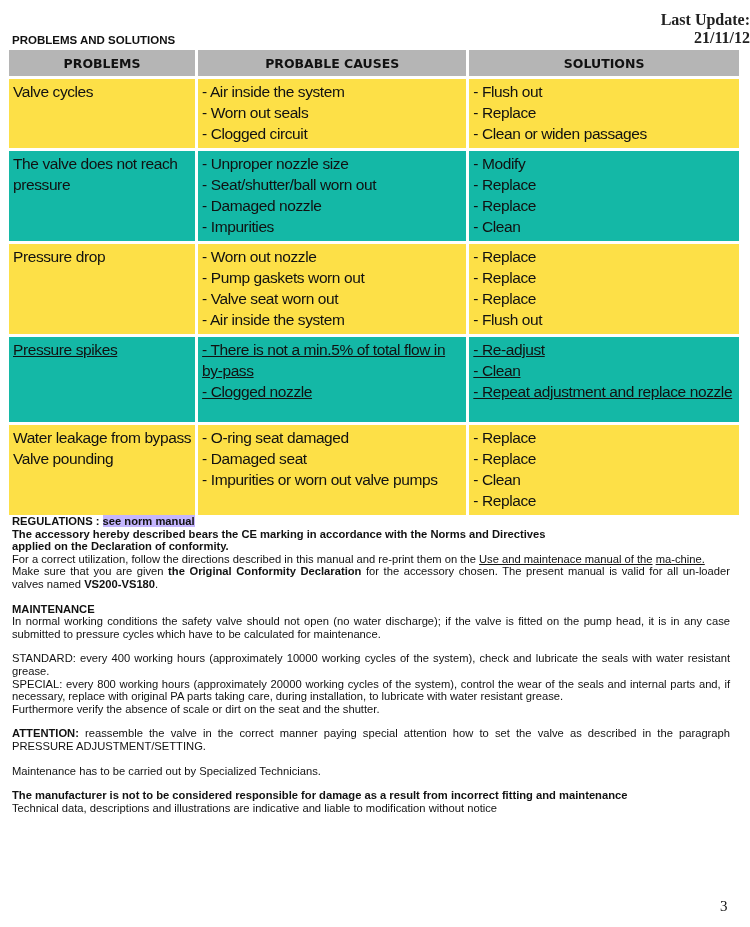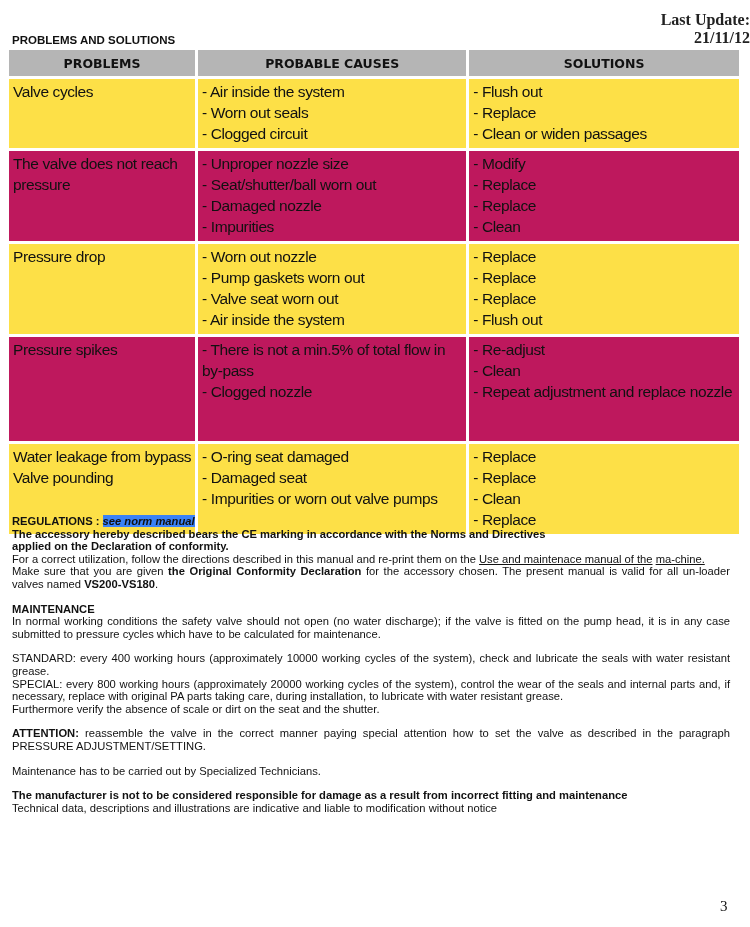--- a/index.html
+++ b/index.html
@@ -19,35 +19,35 @@
   }
   table.ps th {
     background: #b5b5b5; font-family: "DejaVu Sans", sans-serif; font-size: 12.5px; font-weight: bold;
     height: 18px; padding: 4px; text-align: center; color: #111;
   }
   table.ps td {
     vertical-align: top; font-size: 15.5px; line-height: 21px; padding: 2px 4px 4px 4px;
     letter-spacing: -0.4px; transform-origin: left;
   }
   table.ps tr.light td { background: #fde047; }
-  table.ps tr.dark td { background: #be185d; }
+  table.ps tr.dark td { background: #14b8a6; }
   td.c1 { width: 175px; }
   td.c2 { width: 263px; }
   td.c3 { width: 262px; }
   .line { display: block; white-space: nowrap; }
   .wrap { white-space: normal; }
 
   .body-text {
     position: absolute; left: 12px; top: 515px; width: 718px;
     font-family: "Liberation Sans", sans-serif; font-size: 11.2px; line-height: 12.6px; color: #111;
   }
   .body-text p { margin: 0; text-align: justify; }
   .b { font-weight: bold; }
   .u { text-decoration: underline; }
-  .hl { background: #3b82f6; font-style: italic; }
+  .hl { background: #c4b5fd; }
   .gap { height: 12px; }
   .page-num {
     position: absolute; left: 720px; top: 898px;
     font-family: "Liberation Serif", serif; font-size: 15px;
   }
 </style>
 </head>
 <body>
 
 <div class="last-update">Last Update:  21/11/12</div>
@@ -105,21 +105,21 @@
           <span class="line">- Valve seat worn out</span>
           <span class="line">- Air inside the system</span>
         </td>
         <td class="c3">
           <span class="line">- Replace</span>
           <span class="line">- Replace</span>
           <span class="line">- Replace</span>
           <span class="line">- Flush out</span>
         </td>
       </tr>
-      <tr class="dark" style="height: 104px;">
+      <tr class="dark" style="height: 85px; text-decoration: underline;">
         <td class="c1">
           <span class="line wrap">Pressure spikes</span>
         </td>
         <td class="c2">
           <span class="line wrap">- There is not a min.5% of total flow in by-pass</span>
           <span class="line">- Clogged nozzle</span>
         </td>
         <td class="c3">
           <span class="line">- Re-adjust</span>
           <span class="line">- Clean</span>

